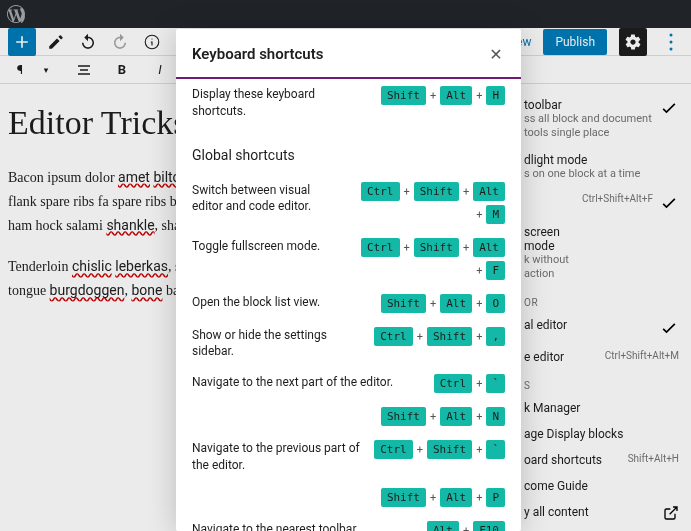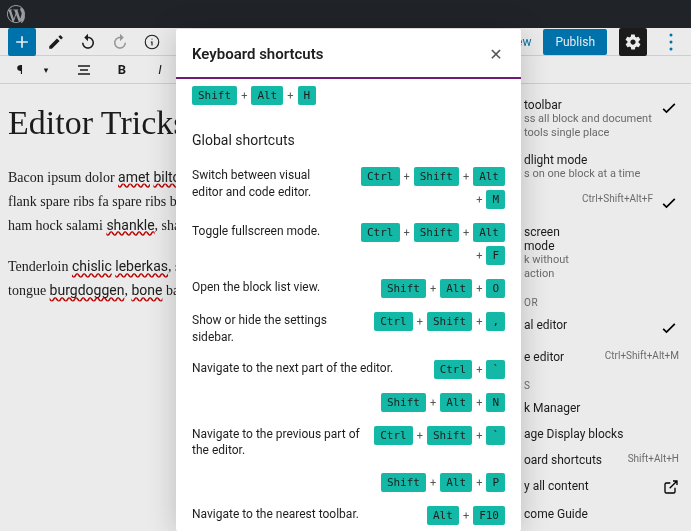--- a/index.html
+++ b/index.html
@@ -194,46 +194,47 @@
         </div>
       </div>
       <div class="sb-row">
         <div style="flex: 1 1 0%;">
           <div class="sb-title">oard shortcuts</div>
         </div>
         <div class="sb-shortcut">Shift+Alt+H</div>
       </div>
       <div class="sb-row">
         <div style="flex: 1 1 0%;">
+          <div class="sb-title">come Guide</div>
+        </div>
+      </div>
+      <div class="sb-row">
+        <div style="flex: 1 1 0%;">
           <div class="sb-title">y all content</div>
         </div>
         <div class="sb-check">
           <svg width="16" height="16" viewBox="0 0 24 24" fill="none" stroke="#000" stroke-width="2">
             <path d="M18 13v6a2 2 0 0 1-2 2H5a2 2 0 0 1-2-2V8a2 2 0 0 1 2-2h6M15 3h6v6M10 14L21 3"></path>
           </svg>
         </div>
       </div>
-      <div class="sb-row">
-        <div style="flex: 1 1 0%;">
-          <div class="sb-title">come Guide</div>
-        </div>
-      </div>
       <div class="sb-heading">rences</div>
     </div>
 </div>
 
 <div class="overlay"></div>
 
 <div class="modal">
   <div class="modal-header">
     <div class="modal-title">Keyboard shortcuts</div>
     <div class="modal-close">✕</div>
   </div>
   <div class="modal-body" id="modal-body">
       <div class="shortcut-row">
+        <div class="shortcut-desc">Display these keyboard shortcuts.</div>
         <div class="shortcut-keys">
           <span class="key">Shift</span>
           <span class="plus">+</span>
           <span class="key">Alt</span>
           <span class="plus">+</span>
           <span class="key">H</span>
         </div>
       </div>
       <div class="section-title">Global shortcuts</div>
       <div class="shortcut-row">

